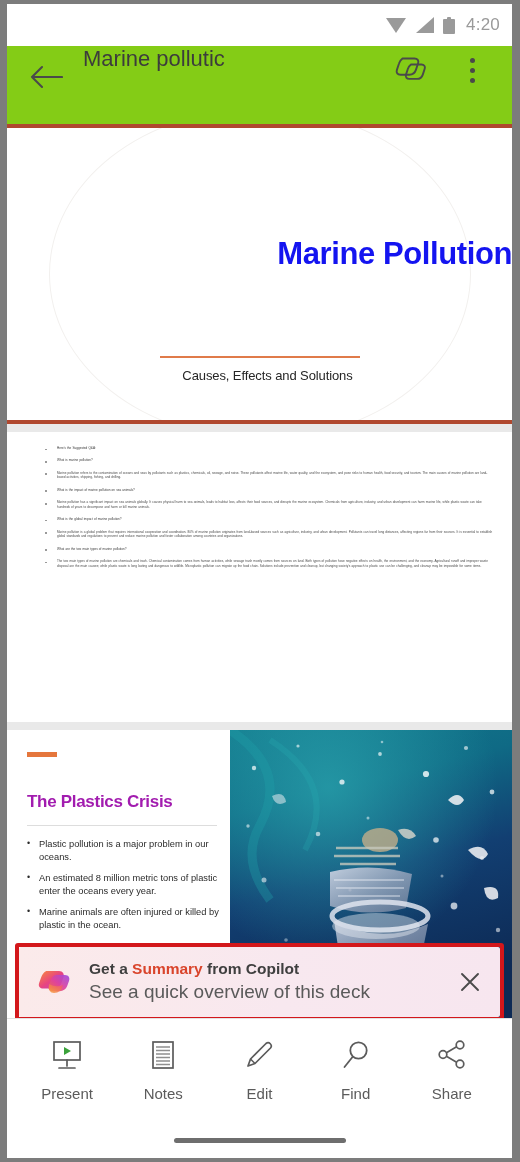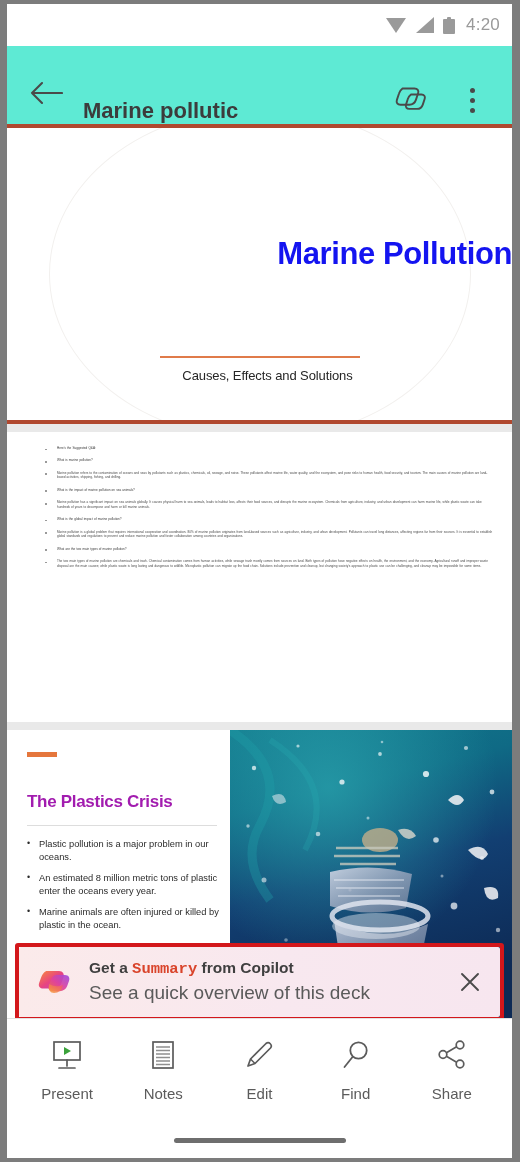--- a/index.html
+++ b/index.html
@@ -27,21 +27,21 @@
     border-right:10.5px solid transparent;border-top:15px solid #9a9a9a;
   }
   .ic-cell{width:18px;height:16px;}
   .ic-cell i{display:block;width:0;height:0;border-left:18px solid transparent;border-bottom:16px solid #9a9a9a;}
   .ic-batt{width:12px;height:17px;position:relative;}
   .ic-batt i{position:absolute;left:0;top:2px;width:12px;height:15px;background:#9a9a9a;border-radius:1px;}
   .ic-batt b{position:absolute;left:4px;top:0;width:4px;height:3px;background:#9a9a9a;border-radius:1px 1px 0 0;}
   .sb-time{color:#9a9a9a;font-size:17px;letter-spacing:.2px;margin-left:2px;}
 
   
-  .appbar{height:78px;display:flex;align-items:flex-end;background:#5eead4;position:relative;font-weight:bold;}
+  .appbar{height:78px;display:flex;align-items:flex-start;background:#84cc16;position:relative;}
   .back-btn{width:62px;height:62px;display:flex;align-items:center;justify-content:center;margin-left:8px;}
   .appbar-title{
     font-size:22px;color:#3c3c3c;margin-left:6px;flex:1;white-space:nowrap;overflow:hidden;
   }
   .appbar-actions{display:flex;align-items:center;gap:14px;padding-right:16px;}
   .act{width:48px;height:48px;display:flex;align-items:center;justify-content:center;}
   .kebab{display:flex;flex-direction:column;gap:5px;align-items:center;}
   .kebab span{width:5px;height:5px;border-radius:50%;background:#4a4a4a;display:block;}
 
   
@@ -107,21 +107,21 @@
   .banner{
     position:absolute;inset:0;
     background:linear-gradient(90deg,#fbeaea 0%,#f8e8ef 55%,#f7e6ef 100%);
     border-radius:2px;display:flex;align-items:center;padding:0 10px 0 18px;
   }
   .cp-logo{
     width:36px;height:36px;flex:0 0 auto;position:relative;margin-right:16px;
   }
   .banner-text{flex:1;}
   .banner-t1{font-size:15.5px;color:#3f3f3f;line-height:1.25;}
-  .banner-t1 .hl{color:#d9442b;font-weight:bold;font-family:Liberation Mono, monospace;}
+  .banner-t1 .hl{color:#d9442b;font-weight:bold;}
   .banner-t1 .b{font-weight:bold;}
   .banner-t2{font-size:19px;color:#5a5a5a;line-height:1.3;margin-top:2px;}
   .banner-close{
     width:40px;height:40px;flex:0 0 auto;display:flex;align-items:center;justify-content:center;
   }
 
   
   .divider-top{height:1px;background:#e2e2e2;}
   .toolbar{
     height:102px;background:#fff;display:flex;align-items:center;justify-content:space-around;

